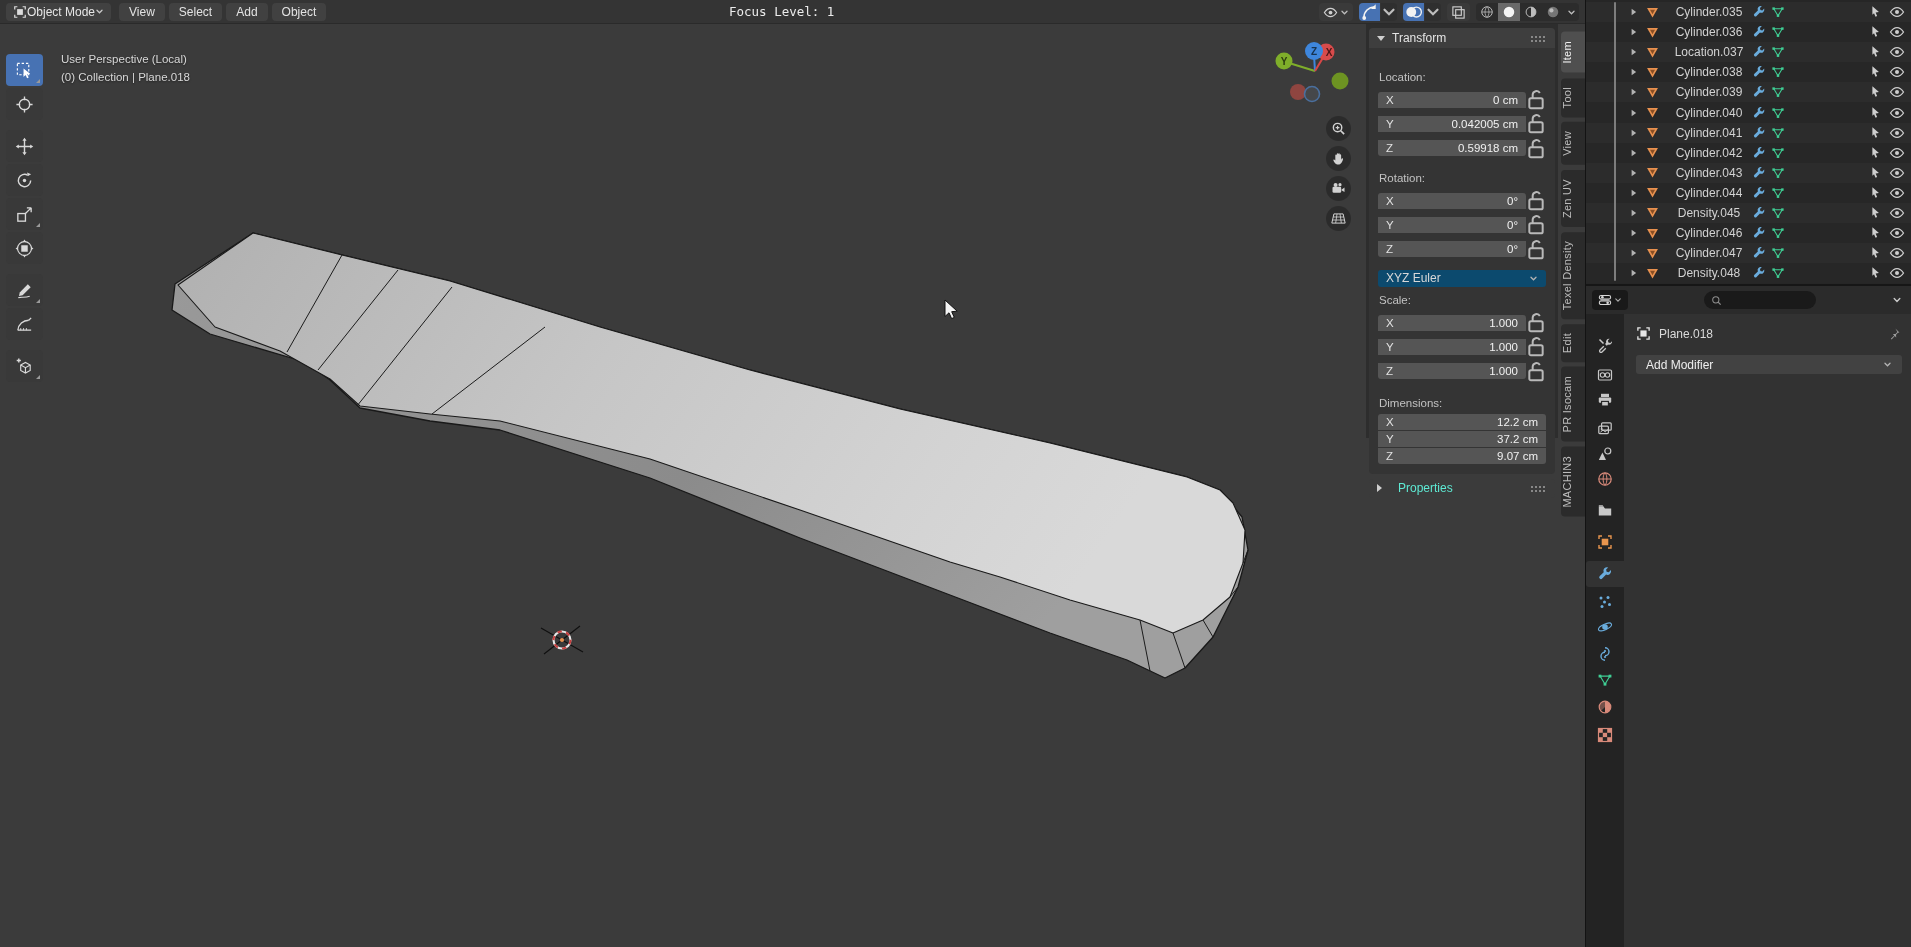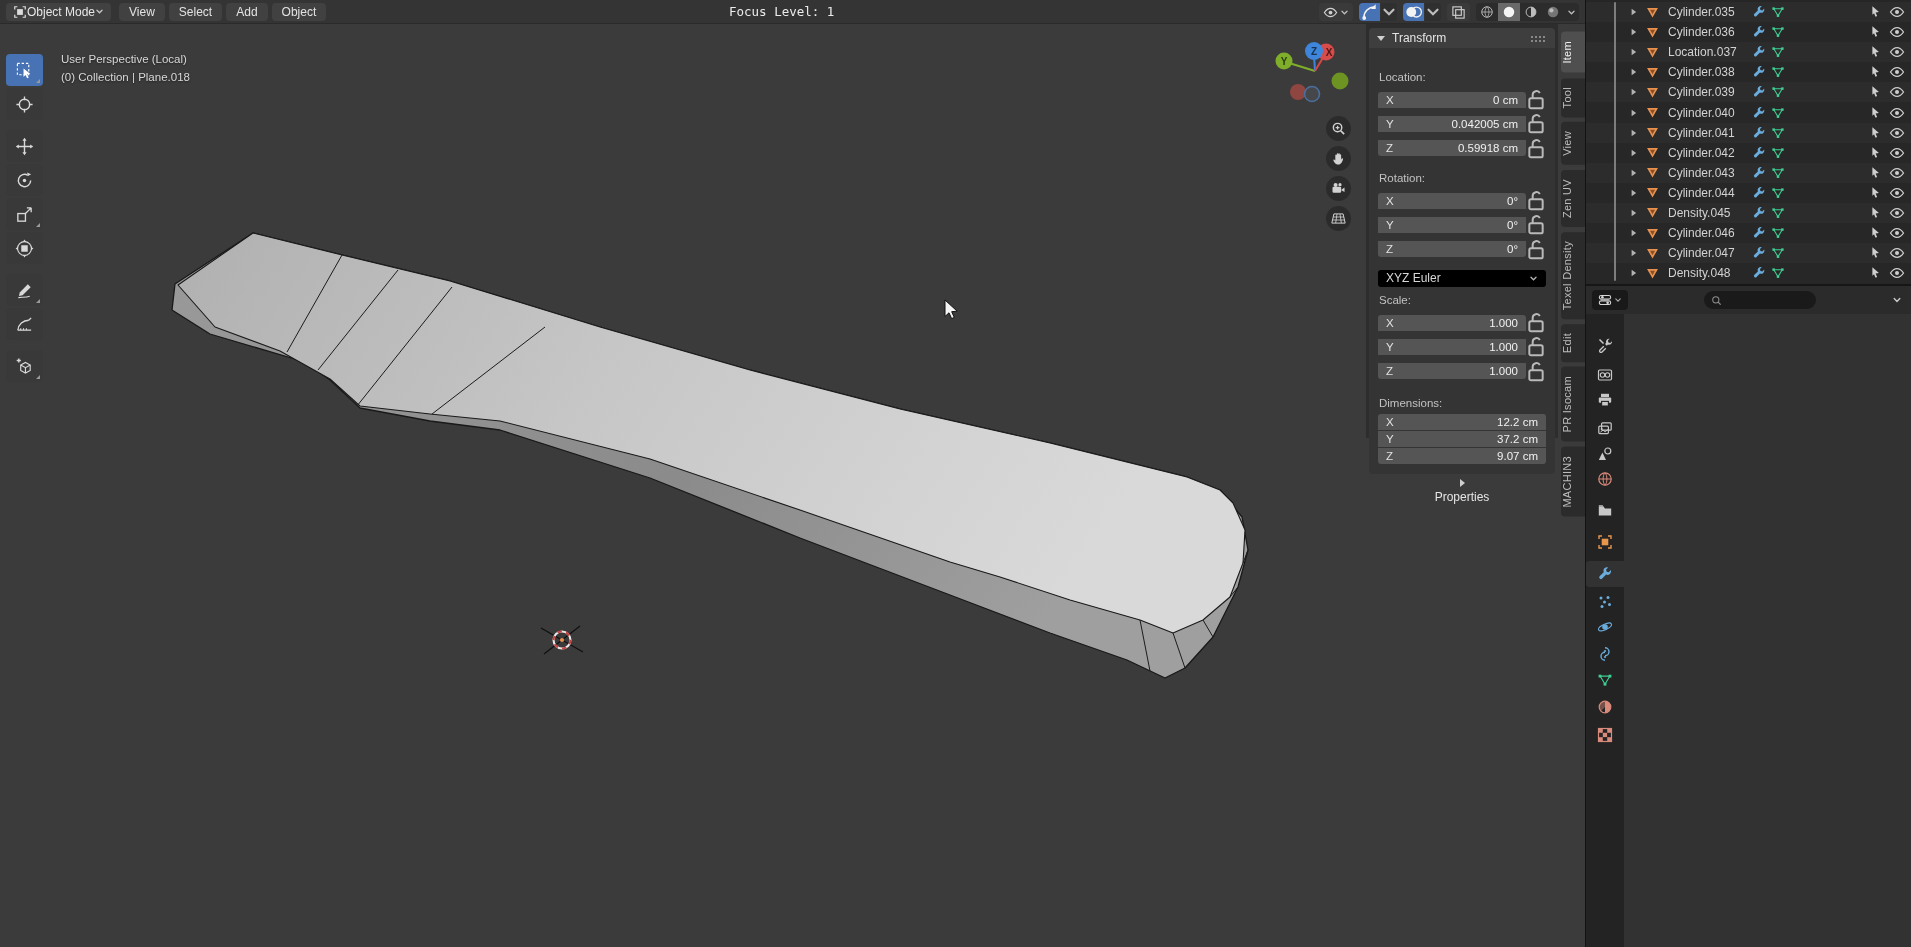--- a/index.html
+++ b/index.html
@@ -70,37 +70,37 @@
   .dots { margin-left:auto; width:17px; height:7px; background:radial-gradient(#9b9b9b 1px, transparent 1.3px); background-size:4px 4px; opacity:.8; }
   .pbody { padding:4px 9px 0 9px; }
   .slabel { font-size:11.5px; color:#c2c2c2; margin:7px 0 5px 1px; }
   .frow { display:flex; align-items:center; margin-bottom:1px; }
   .fld { flex:1; height:16px; background:#555555; display:flex; align-items:center; padding:0 8px; font-size:11.5px; color:#f1f1f1; }
   .fld.r-top { border-radius:3px 3px 0 0; }
   .fld.r-bot { border-radius:0 0 3px 3px; }
   .ax { width:24px; color:#e2e2e2; }
   .val { flex:1; text-align:right; }
   .lock { width:20px; display:flex; justify-content:center; color:#b9b9b9; }
-  .euler { height:17px; background:#000000; border-radius:3px; display:flex; align-items:center; padding:0 8px; color:#d8d8d8; margin:9px 0 1px 0;gap:31px; }
+  .euler { height:17px; background:#0c4a6e; border-radius:3px; display:flex; align-items:center; padding:0 8px; color:#d8d8d8; margin:9px 0 1px 0;gap:31px; }
   .euler [data-icon]{ width:9px; height:9px; margin-left:auto; color:#b5b5b5; }
-  .pcollapsed { margin-top:5px; background:#3b3b3b; border-radius:4px; height:19px; display:flex; align-items:center; gap:3px; padding:0 8px; color:#e5e5e5;flex-direction:column; }
+  .pcollapsed { margin-top:5px; background:#3b3b3b; border-radius:4px; height:19px; display:flex; align-items:center; gap:16px; padding:0 8px; color:#5eead4; }
 
   
   #ntabs { position:absolute; left:1559px; top:32px; width:26px; display:flex; flex-direction:column; gap:5px; z-index:5; }
   .vtab {
     writing-mode:vertical-rl; transform:rotate(180deg);
     background:#2b2b2b; color:#bdbdbd; font-size:11px; padding:9px 0;
     border-radius:0 4px 4px 0; text-align:center; width:24px; margin-left:2px; letter-spacing:.3px;
   }
   .vtab.active { background:#4f4f4f; color:#f2f2f2; }
 
   
   .outliner { position:absolute; left:1586px; top:0; width:325px; height:284px; background:#262626; z-index:6; padding-top:2px; }
   .oscroll { position:absolute; left:28px; top:2px; bottom:3px; width:2px; background:#7d7d7d; border-radius:1px; }
-  .orow { height:20.1px; display:flex; align-items:center; color:#d2d2d2; }
+  .orow { height:20.1px; display:flex; align-items:center; color:#d2d2d2;text-align:center; }
   .orow:nth-child(odd) { background:#2c2c2c; }
   .orow:nth-child(even) { background:#272727; }
   .o-disc { width:8px; height:8px; margin-left:44px; color:#b3b3b3; }
   .o-obj { width:15px; height:15px; margin-left:7px; }
   .o-lbl { margin-left:8px; width:82px; }
   .o-wr { width:14px; height:14px; color:#6aacdc; margin-left:2px; }
   .o-md { width:14px; height:14px; color:#3fcf95; margin-left:5px; }
   .o-sp { flex:1; }
   .o-ptr { width:14px; height:14px; color:#cfcfcf; }
   .o-eye { width:16px; height:16px; color:#cfcfcf; margin-left:7px; margin-right:6px; }
@@ -1308,16 +1308,40 @@
               <rect x="1.5" y="1.5" width="13" height="13" fill="none" stroke="currentColor" stroke-width="1.2"></rect>
               <rect x="1.5" y="1.5" width="4.3" height="4.3" fill="currentColor"></rect>
               <rect x="10.2" y="1.5" width="4.3" height="4.3" fill="currentColor"></rect>
               <rect x="5.8" y="5.8" width="4.3" height="4.3" fill="currentColor"></rect>
               <rect x="1.5" y="10.2" width="4.3" height="4.3" fill="currentColor"></rect>
               <rect x="10.2" y="10.2" width="4.3" height="4.3" fill="currentColor"></rect>
             </svg>
           </i>
         </div>
       </div>
+    <div class="pmain">
+      <div class="crumb">
+        <span class="cic" data-icon="objmode">
+            <svg viewBox="0 0 16 16">
+              <rect x="4.7" y="4.7" width="6.6" height="6.6" fill="currentColor"></rect>
+              <path d="M2 5V2h3M11 2h3v3M14 11v3h-3M5 14H2v-3" fill="none" stroke="currentColor" stroke-width="1.4"></path>
+            </svg>
+          </span>
+        <span>Plane.018</span>
+        <span class="pin" data-icon="pin">
+            <svg viewBox="0 0 16 16">
+              <path d="M9.6 1.8 14.2 6.4l-1.7.3-2.2 2.2.2 3-1.6-1.6-3.6 3.9-.9-.9 3.9-3.6L6.7 8.1l3-.2 2.2-2.2z" fill="currentColor"></path>
+            </svg>
+          </span>
+      </div>
+      <div class="addmod">
+        <span>Add Modifier</span>
+        <i data-icon="chev">
+            <svg viewBox="0 0 10 10">
+              <path d="M2.2 3.6 5 6.4 7.8 3.6" fill="none" stroke="currentColor" stroke-width="1.4" stroke-linecap="round"></path>
+            </svg>
+          </i>
+      </div>
+    </div>
   </div>
 
   <div class="vdiv"></div>
 </div>
 
 </body></html>

